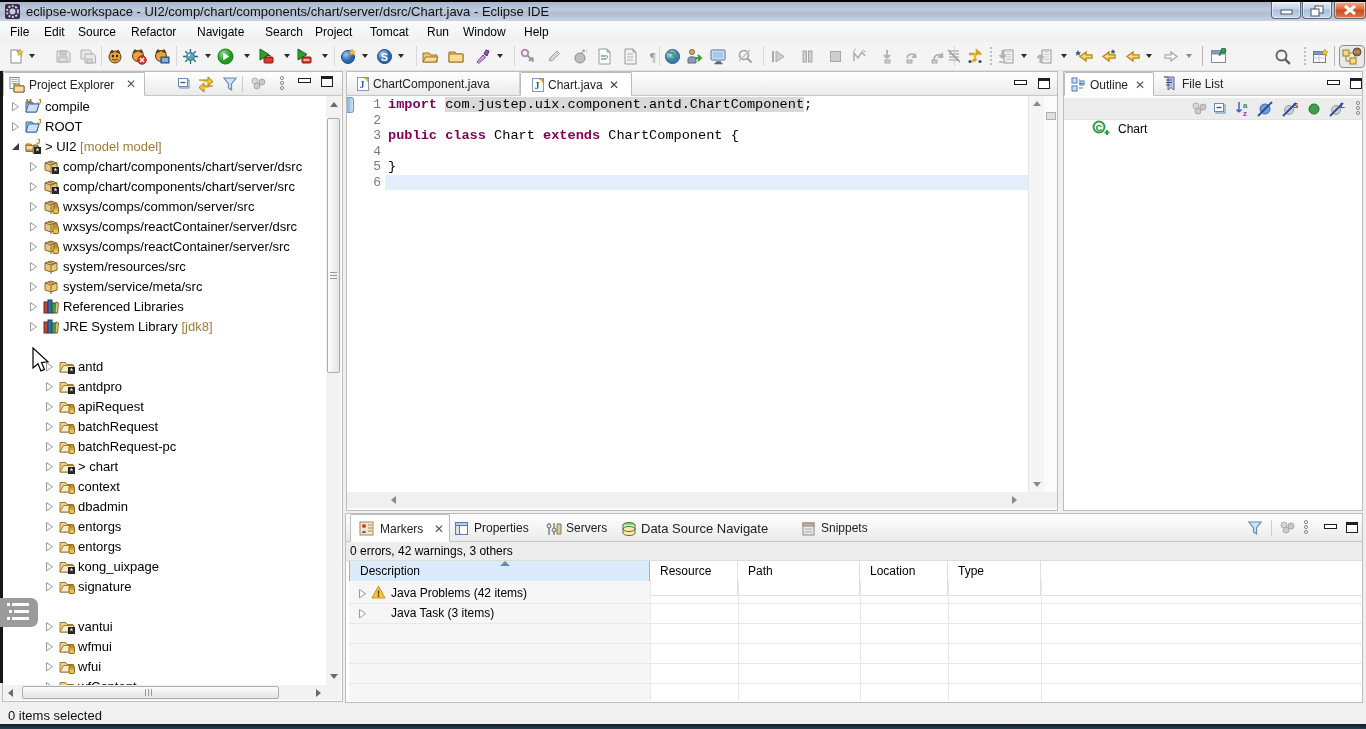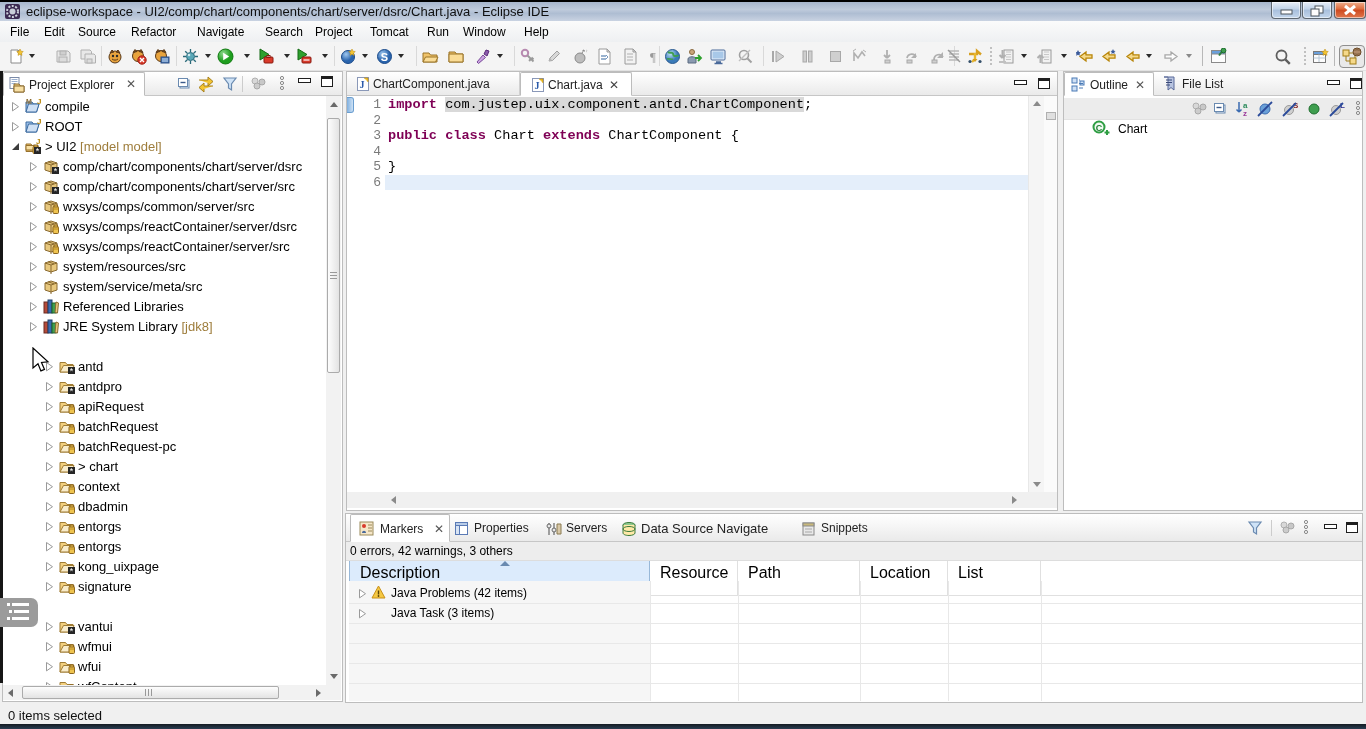--- a/index.html
+++ b/index.html
@@ -32,21 +32,21 @@
 .ticn{position:absolute;top:2px;width:16px;height:16px}
 .ttxt{position:absolute;top:3px}
 .gold{color:#9e7d3c}
 
 #edmain{left:346px;top:71px;width:712px;height:440px}
 .codeline{position:absolute;left:0;width:100%;height:15.5px;font-family:"Liberation Mono",monospace;font-size:13.6px;white-space:pre}
 .kw{color:#7f0055;font-weight:bold}
 .lnum{position:absolute;width:24px;text-align:right;font-family:"Liberation Mono",monospace;font-size:13px;color:#7a7a7a}
 .arr{position:absolute;width:0;height:0}
 
-.hcell{position:absolute;top:0;height:35px;border-right:1px solid #e0e0e0;border-bottom:1px solid #e0e0e0;box-sizing:border-box;font-size:16px;color:#000;background:#fff}
+.hcell{position:absolute;top:0;height:35px;border-right:1px solid #e0e0e0;border-bottom:1px solid #e0e0e0;box-sizing:border-box;font-size:12px;color:#000;background:#fff}
 .gline{position:absolute;height:1px;background:#e8e8e8}
 .vline{position:absolute;width:1px;background:#e8e8e8}
 
 #statusbar{left:0;top:703px;width:1366px;height:22px;background:#f0f0f0;font-size:13px;color:#111}
 #taskstrip{left:0;top:724px;width:1366px;height:5px;background:linear-gradient(180deg,#141a22,#2a3d52)}
 </style>
 </head>
 <body>
 
 <div id="titlebar" class="abs"></div>
@@ -899,21 +899,21 @@
 <div class="hcell" style="left:304px;top:47px;width:88px">
       <span style="position:absolute;left:10px;top:3px">Resource</span>
     </div>
 <div class="hcell" style="left:392px;top:47px;width:122px">
       <span style="position:absolute;left:10px;top:3px">Path</span>
     </div>
 <div class="hcell" style="left:514px;top:47px;width:88px">
       <span style="position:absolute;left:10px;top:3px">Location</span>
     </div>
 <div class="hcell" style="left:602px;top:47px;width:93px">
-      <span style="position:absolute;left:10px;top:3px">List</span>
+      <span style="position:absolute;left:10px;top:3px">Type</span>
     </div>
 <div class="hcell" style="left:695px;top:47px;width:321px;border-right:none"></div>
 
 <div style="position:absolute;left:3px;top:67px;width:301px;bottom:1px;background:#f6f6f6"></div>
 
 <div class="gline" style="left:3px;top:89px;width:1013px"></div>
 <div class="gline" style="left:3px;top:109px;width:1013px"></div>
 <div class="gline" style="left:3px;top:129px;width:1013px"></div>
 <div class="gline" style="left:3px;top:149px;width:1013px"></div>
 <div class="gline" style="left:3px;top:169px;width:1013px"></div>

